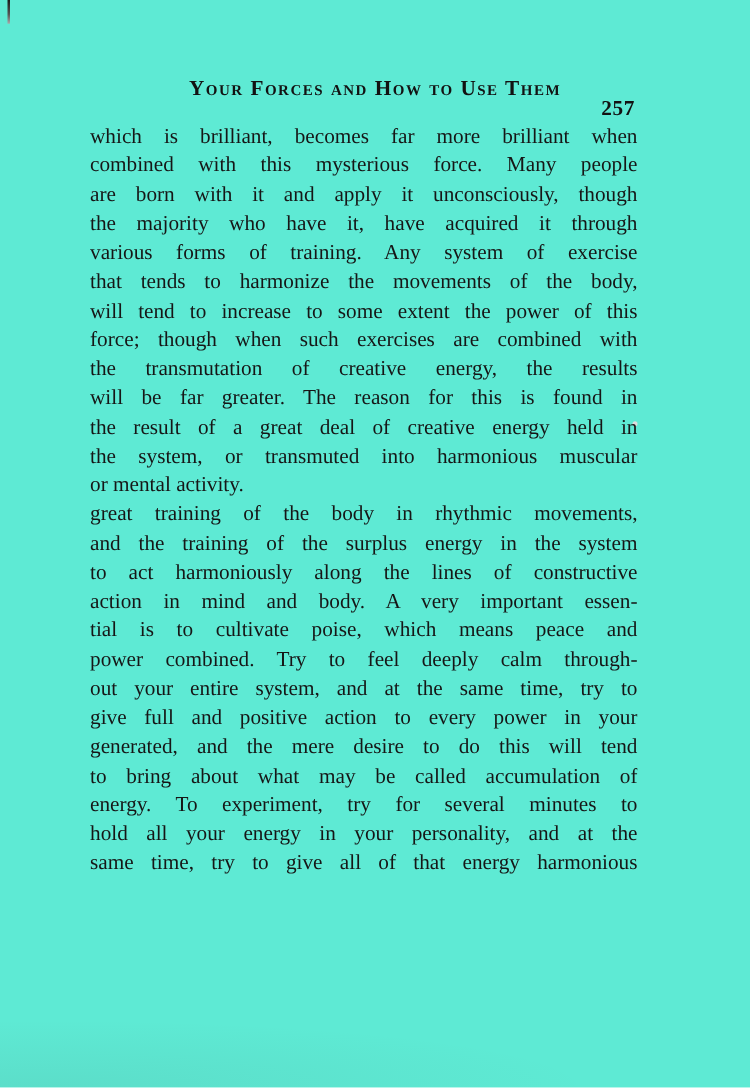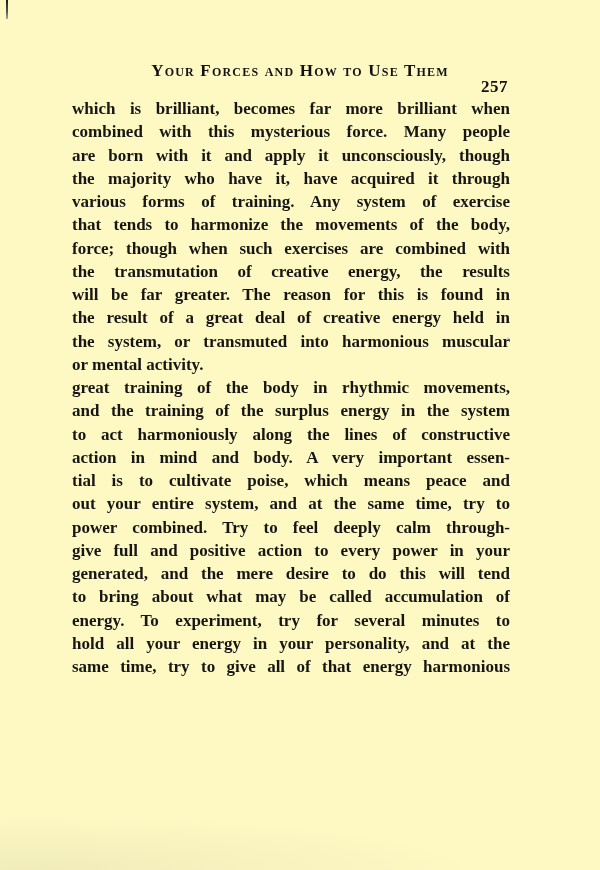--- a/index.html
+++ b/index.html
@@ -4,21 +4,21 @@
 <style>
   html, body {
     margin: 0;
     padding: 0;
     background: #fdfdfd;
   }
   .page {
     position: relative;
     width: 600px;
     height: 870px;
-    background: #fef9c3;
+    background: #5eead4;
     overflow: hidden;
     font-family: "Liberation Serif", serif;
     color: #151515;
   }
   
   .page::after {
     content: "";
     position: absolute;
     left: 0;
     bottom: 0;
@@ -54,21 +54,21 @@
     font-weight: bold;
     color: #121212;
     letter-spacing: 0.5px;
   }
   .body-text {
     position: absolute;
     left: 72px;
     top: 97px;
     width: 438px;
     font-size: 17px;
-    font-weight: bold;
+    font-weight: normal;
     line-height: 23.25px;
     color: #161616;
   }
   .tl {
     height: 23.25px;
     overflow: hidden;
     text-align: justify;
     text-align-last: justify;
   }
   .tl.indent {
@@ -109,33 +109,34 @@
     <div class="page-number">257</div>
   </div>
 
   <div class="body-text">
     <div class="tl">which is brilliant, becomes far more brilliant when</div>
     <div class="tl">combined with this mysterious force.  Many people</div>
     <div class="tl">are born with it and apply it unconsciously, though</div>
     <div class="tl">the majority who have it, have acquired it through</div>
     <div class="tl">various forms of training.  Any system of exercise</div>
     <div class="tl">that tends to harmonize the movements of the body,</div>
+    <div class="tl">will tend to increase to some extent the power of this</div>
     <div class="tl">force; though when such exercises are combined with</div>
     <div class="tl">the transmutation of creative energy, the results</div>
     <div class="tl">will be far greater.  The reason for this is found in</div>
     <div class="tl">the result of a great deal of creative energy held in</div>
     <div class="tl">the system, or transmuted into harmonious muscular</div>
     <div class="tl para-end">or mental activity.</div>
     <div class="tl">great training of the body in rhythmic movements,</div>
     <div class="tl">and the training of the surplus energy in the system</div>
     <div class="tl">to act harmoniously along the lines of constructive</div>
     <div class="tl">action in mind and body.  A very important essen-</div>
     <div class="tl">tial is to cultivate poise, which means peace and</div>
+    <div class="tl">power combined.  Try to feel deeply calm through-</div>
     <div class="tl">out your entire system, and at the same time, try to</div>
-    <div class="tl">power combined.  Try to feel deeply calm through-</div>
     <div class="tl">give full and positive action to every power in your</div>
     <div class="tl">generated, and the mere desire to do this will tend</div>
     <div class="tl">to bring about what may be called accumulation of</div>
     <div class="tl">energy.  To experiment, try for several minutes to</div>
     <div class="tl">hold all your energy in your personality, and at the</div>
     <div class="tl">same time, try to give all of that energy harmonious</div>
   </div>
 
 </div>
 

